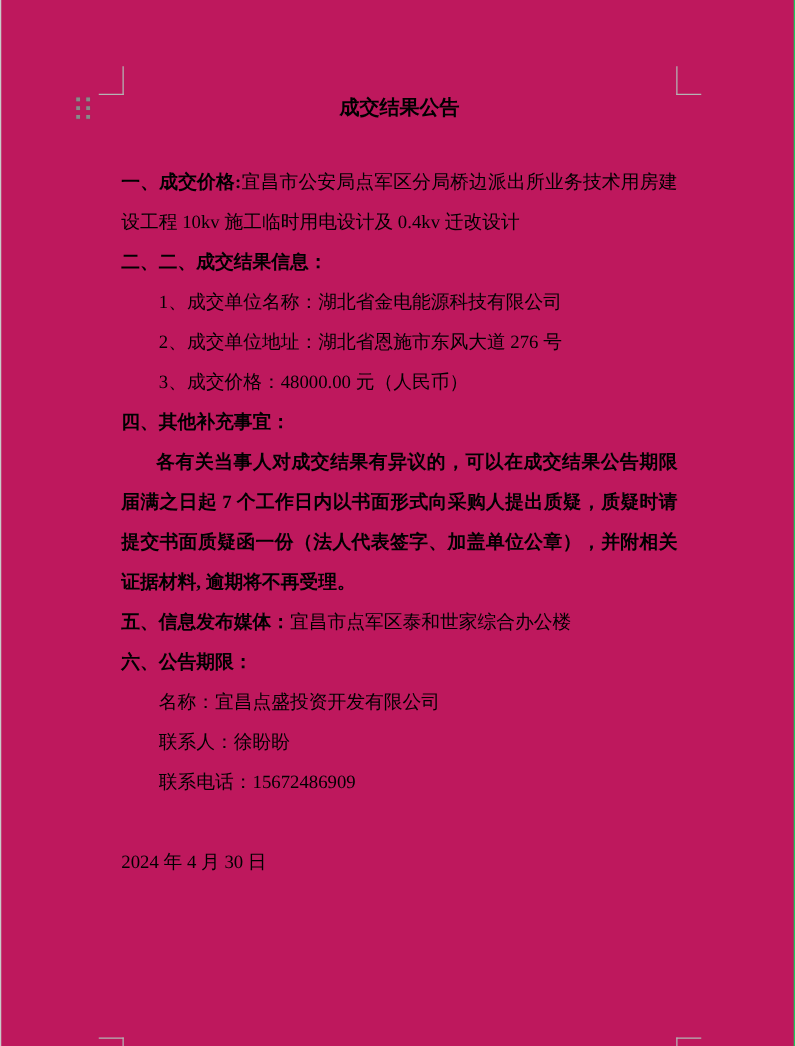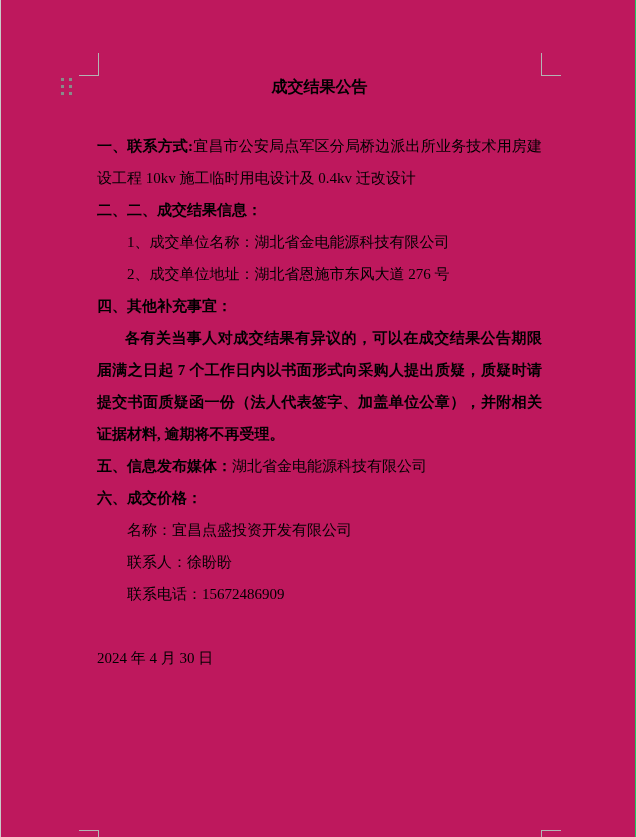--- a/index.html
+++ b/index.html
@@ -63,35 +63,36 @@
     <span class="dot"></span>
     <span class="dot"></span>
     <span class="dot"></span>
     <span class="dot"></span>
   </div>
 
   <div class="content">
 
     <h1 class="title">成交结果公告</h1>
 
-    <p class="sec"><b>一、联系方式:</b><span>宜昌市公安局点军区分局桥边派出所业务技术用房建设工程 10kv 施工临时用电设计及 0.4kv 迁改设计</span></p>
+    <p class="sec"><b>一、成交价格:</b><span>宜昌市公安局点军区分局桥边派出所业务技术用房建设工程 10kv 施工临时用电设计及 0.4kv 迁改设计</span></p>
 
     <p class="sec"><b>二、二、成交结果信息：</b></p>
 
     <p class="sub">1、成交单位名称：湖北省金电能源科技有限公司</p>
     <p class="sub">2、成交单位地址：湖北省恩施市东风大道 276 号</p>
+    <p class="sub">3、成交价格：48000.00 元（人民币）</p>
 
 
     <p class="sec"><b>四、其他补充事宜：</b></p>
 
     <p class="para">各有关当事人对成交结果有异议的，可以在成交结果公告期限届满之日起 7 个工作日内以书面形式向采购人提出质疑，质疑时请提交书面质疑函一份（法人代表签字、加盖单位公章），并附相关证据材料, 逾期将不再受理。</p>
 
-    <p class="sec"><b>五、信息发布媒体：</b><span>湖北省金电能源科技有限公司</span></p>
+    <p class="sec"><b>五、信息发布媒体：</b><span>宜昌市点军区泰和世家综合办公楼</span></p>
 
-    <p class="sec"><b>六、成交价格：</b></p>
+    <p class="sec"><b>六、公告期限：</b></p>
 
     <p class="sub">名称：宜昌点盛投资开发有限公司</p>
     <p class="sub">联系人：徐盼盼</p>
     <p class="sub">联系电话：15672486909</p>
 
     <p class="date">2024 年 4 月 30 日</p>
 
   </div>
 </div>
 

